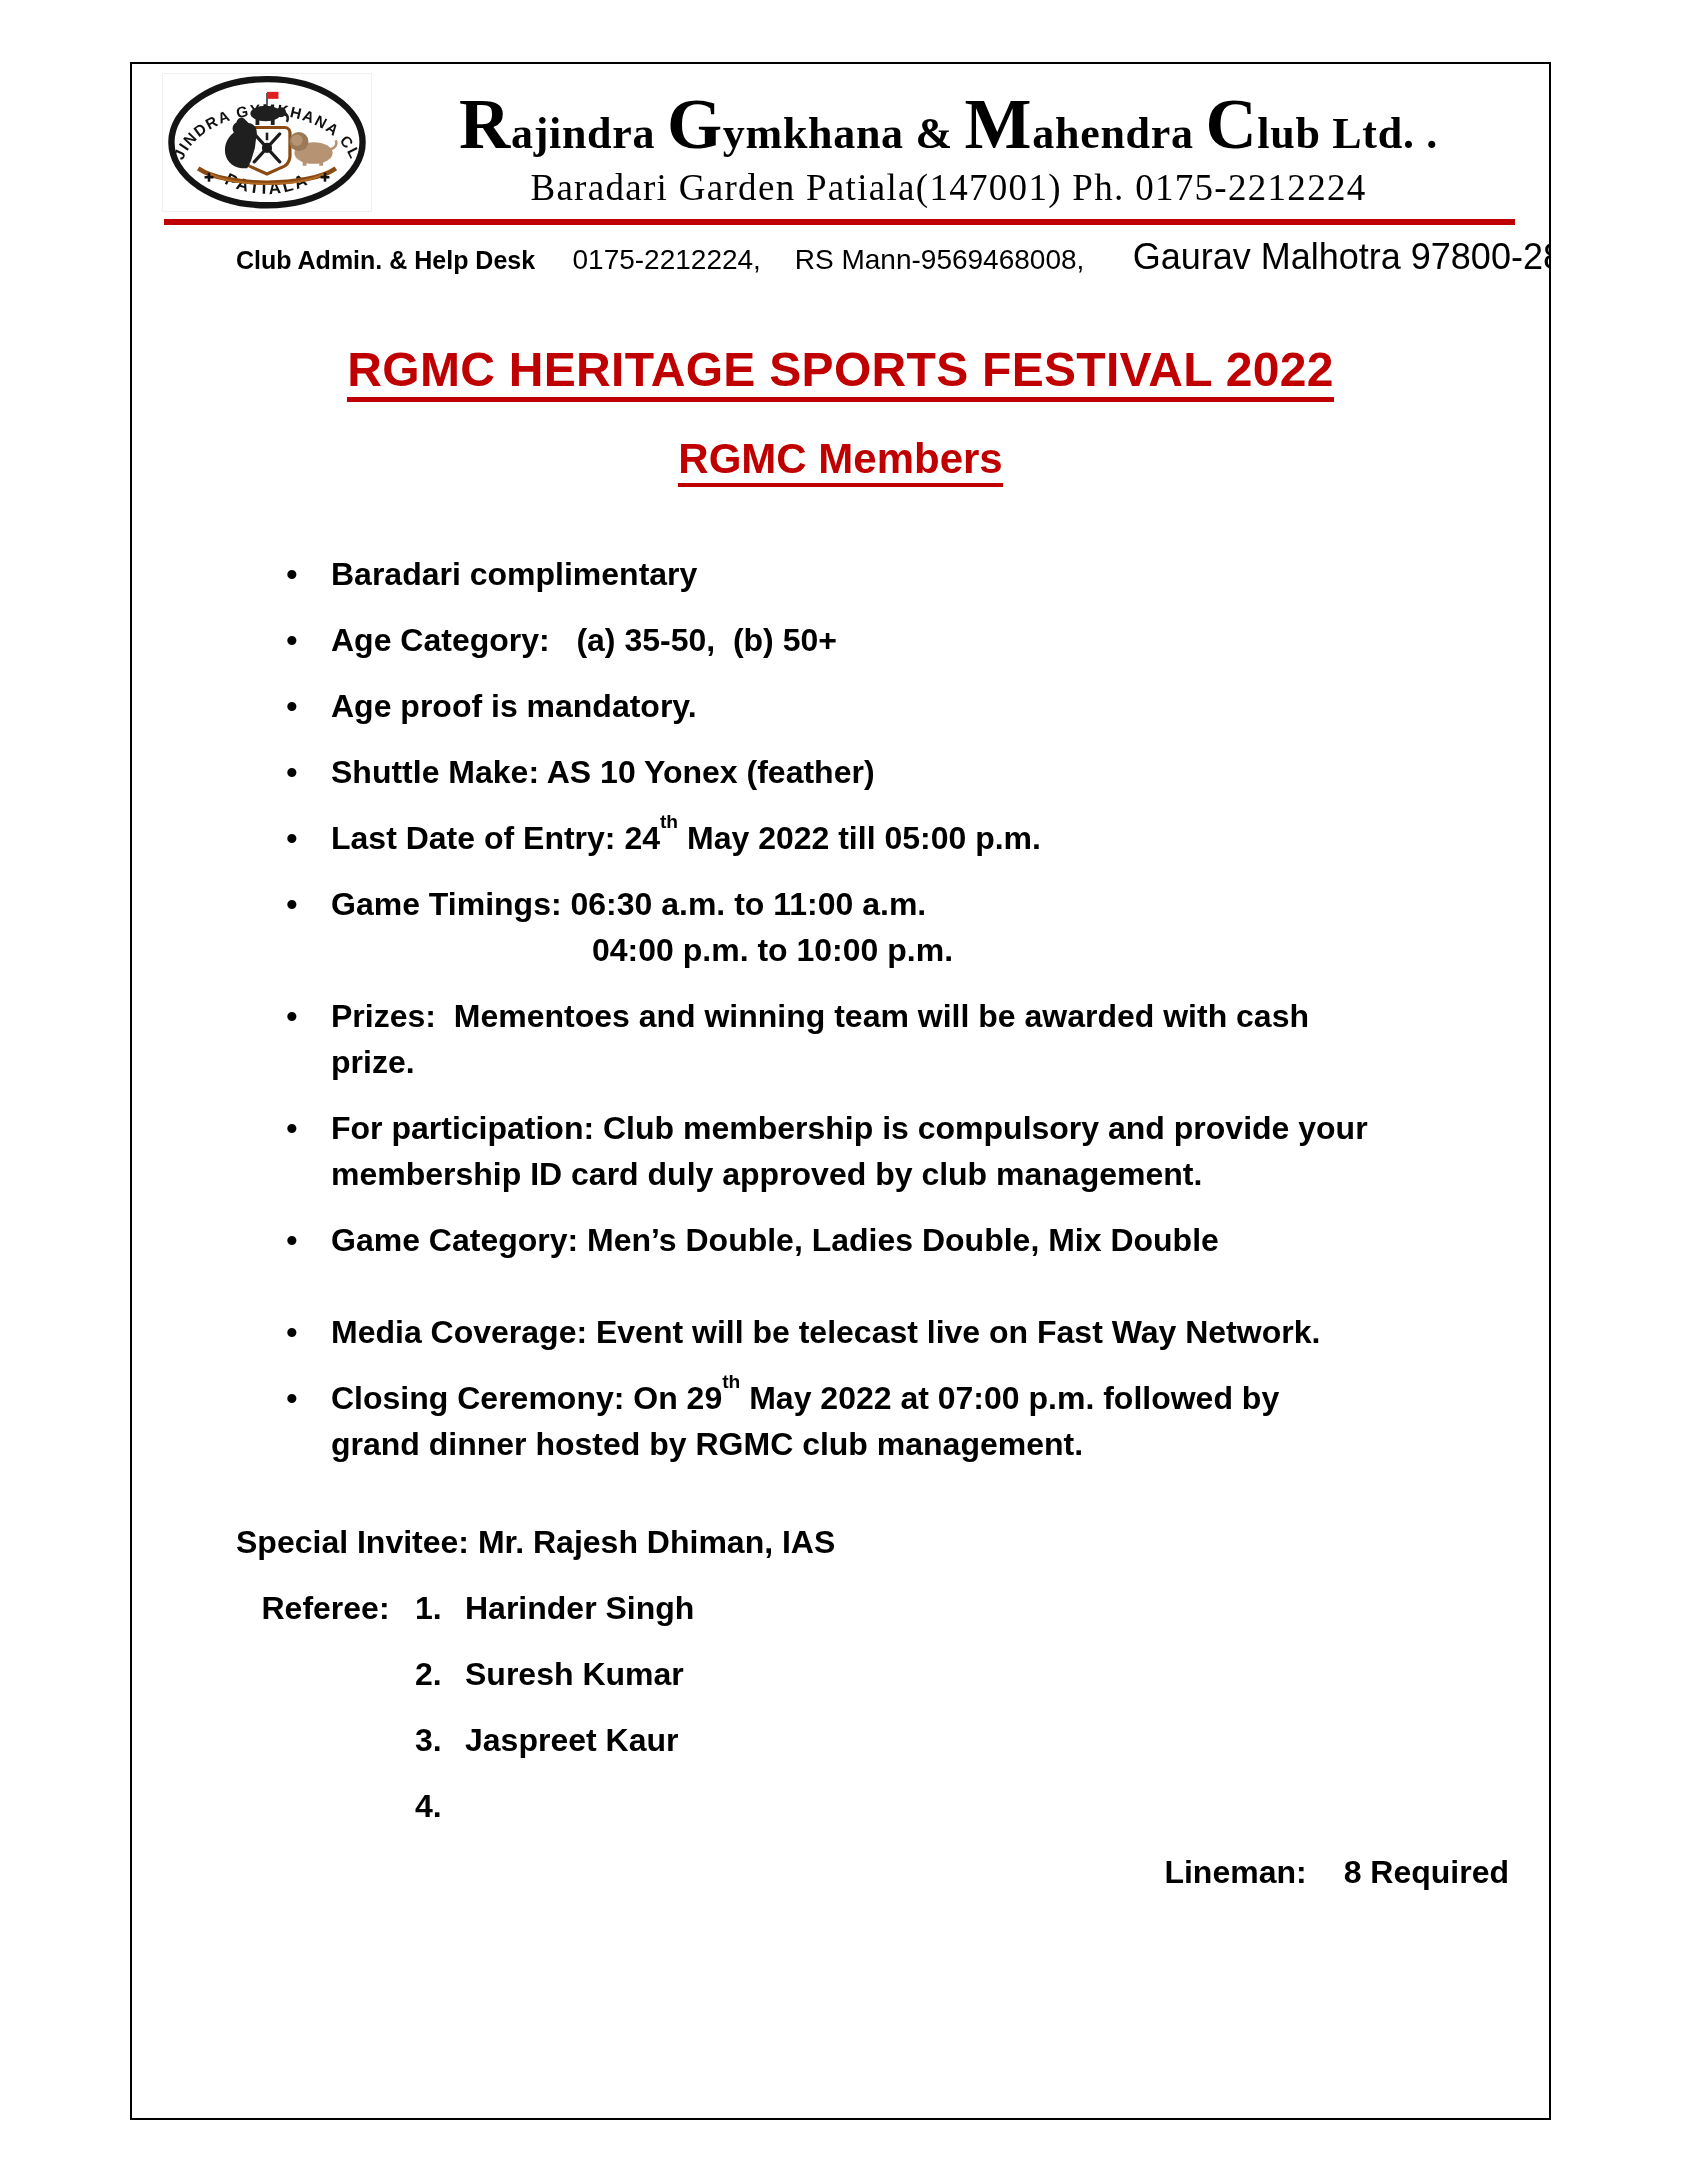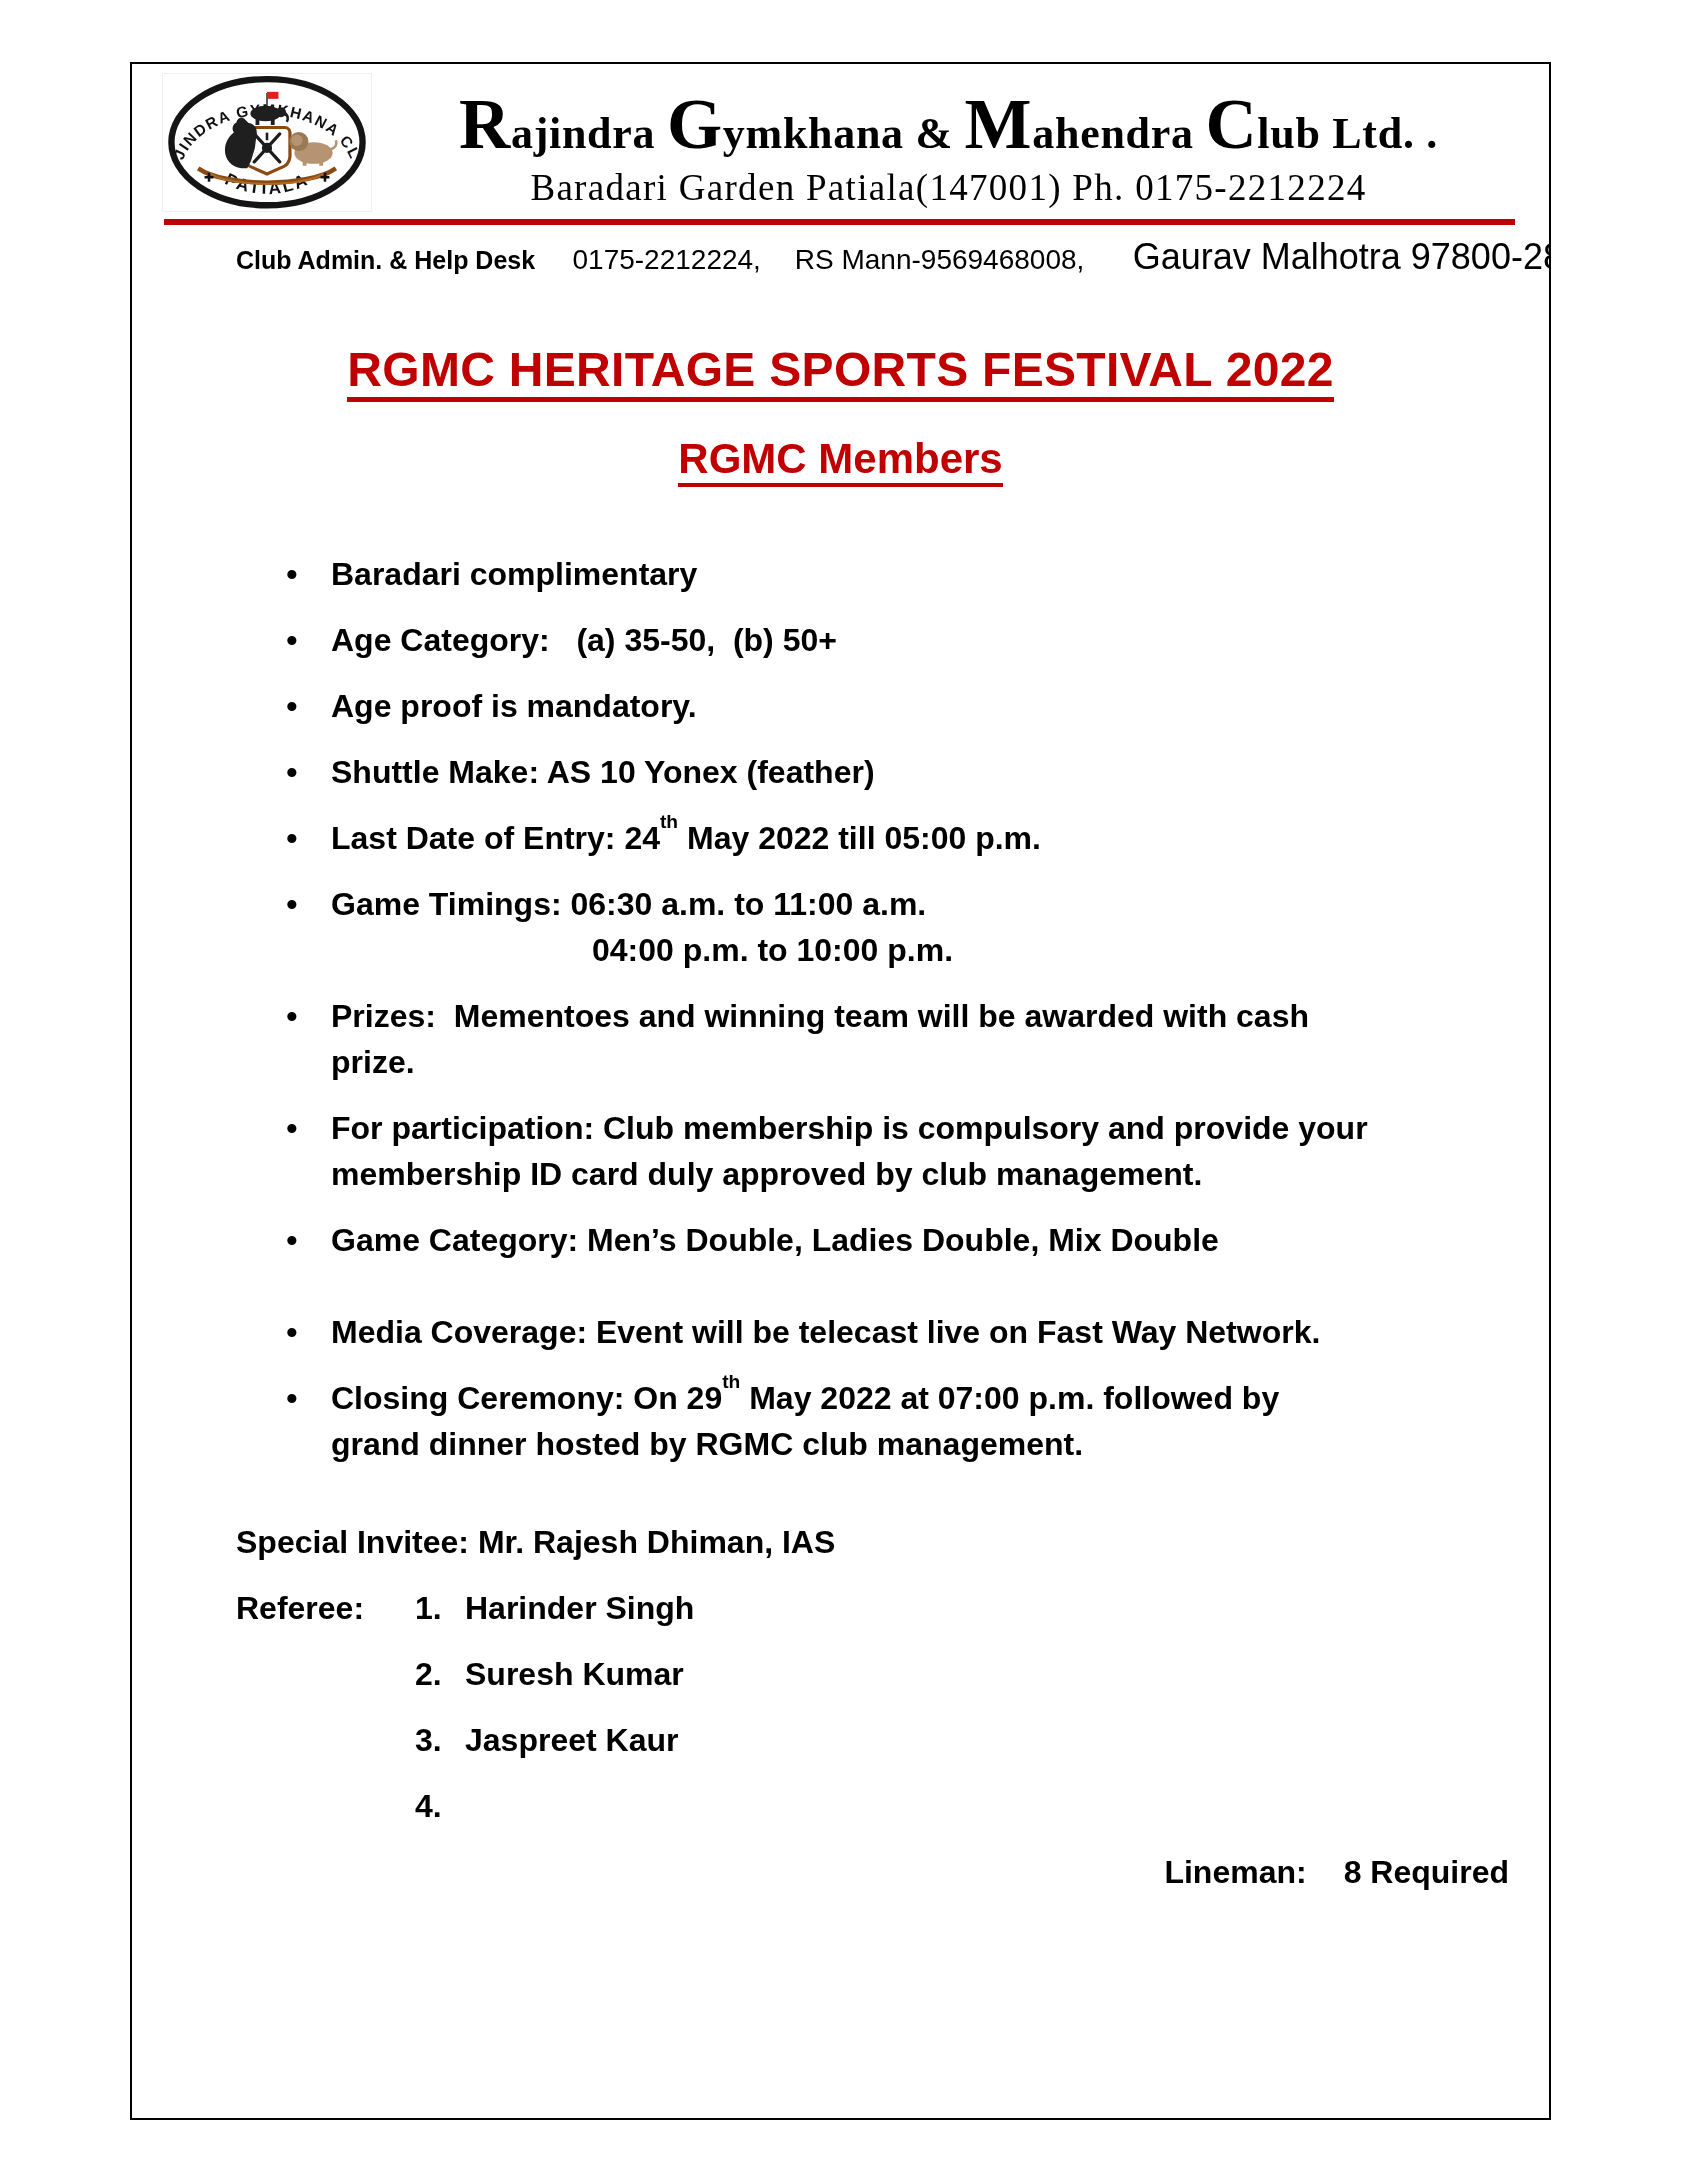--- a/index.html
+++ b/index.html
@@ -83,21 +83,21 @@
   li.mt-5  { margin-top: 3.3px; }
   sup.ord {
     font-size: 0.6em;
     position: relative; top: -0.5em;
     line-height: 0;
   }
   
   .footer { margin: 52px 40px 0 104px; font-size: 32px; font-weight: bold; }
   .f-line { line-height: 46px; margin-bottom: 20px; white-space: pre-wrap; }
   .ref-row { display: flex; line-height: 46px; margin-bottom: 20px; }
-  .ref-label { width: 179px; flex: 0 0 auto; }
+  .ref-label { width: 179px; flex: 0 0 auto; text-align: center; }
   .ref-indent { width: 179px; flex: 0 0 auto; }
   .ref-num { width: 50px; flex: 0 0 auto; }
   .lineman-row { display: flex; line-height: 46px; margin-top: 12px; justify-content: flex-end; }
   .lineman-label { margin-right: 37px; }
 </style>
 </head>
 <body>
 
 <div class="frame">
 

